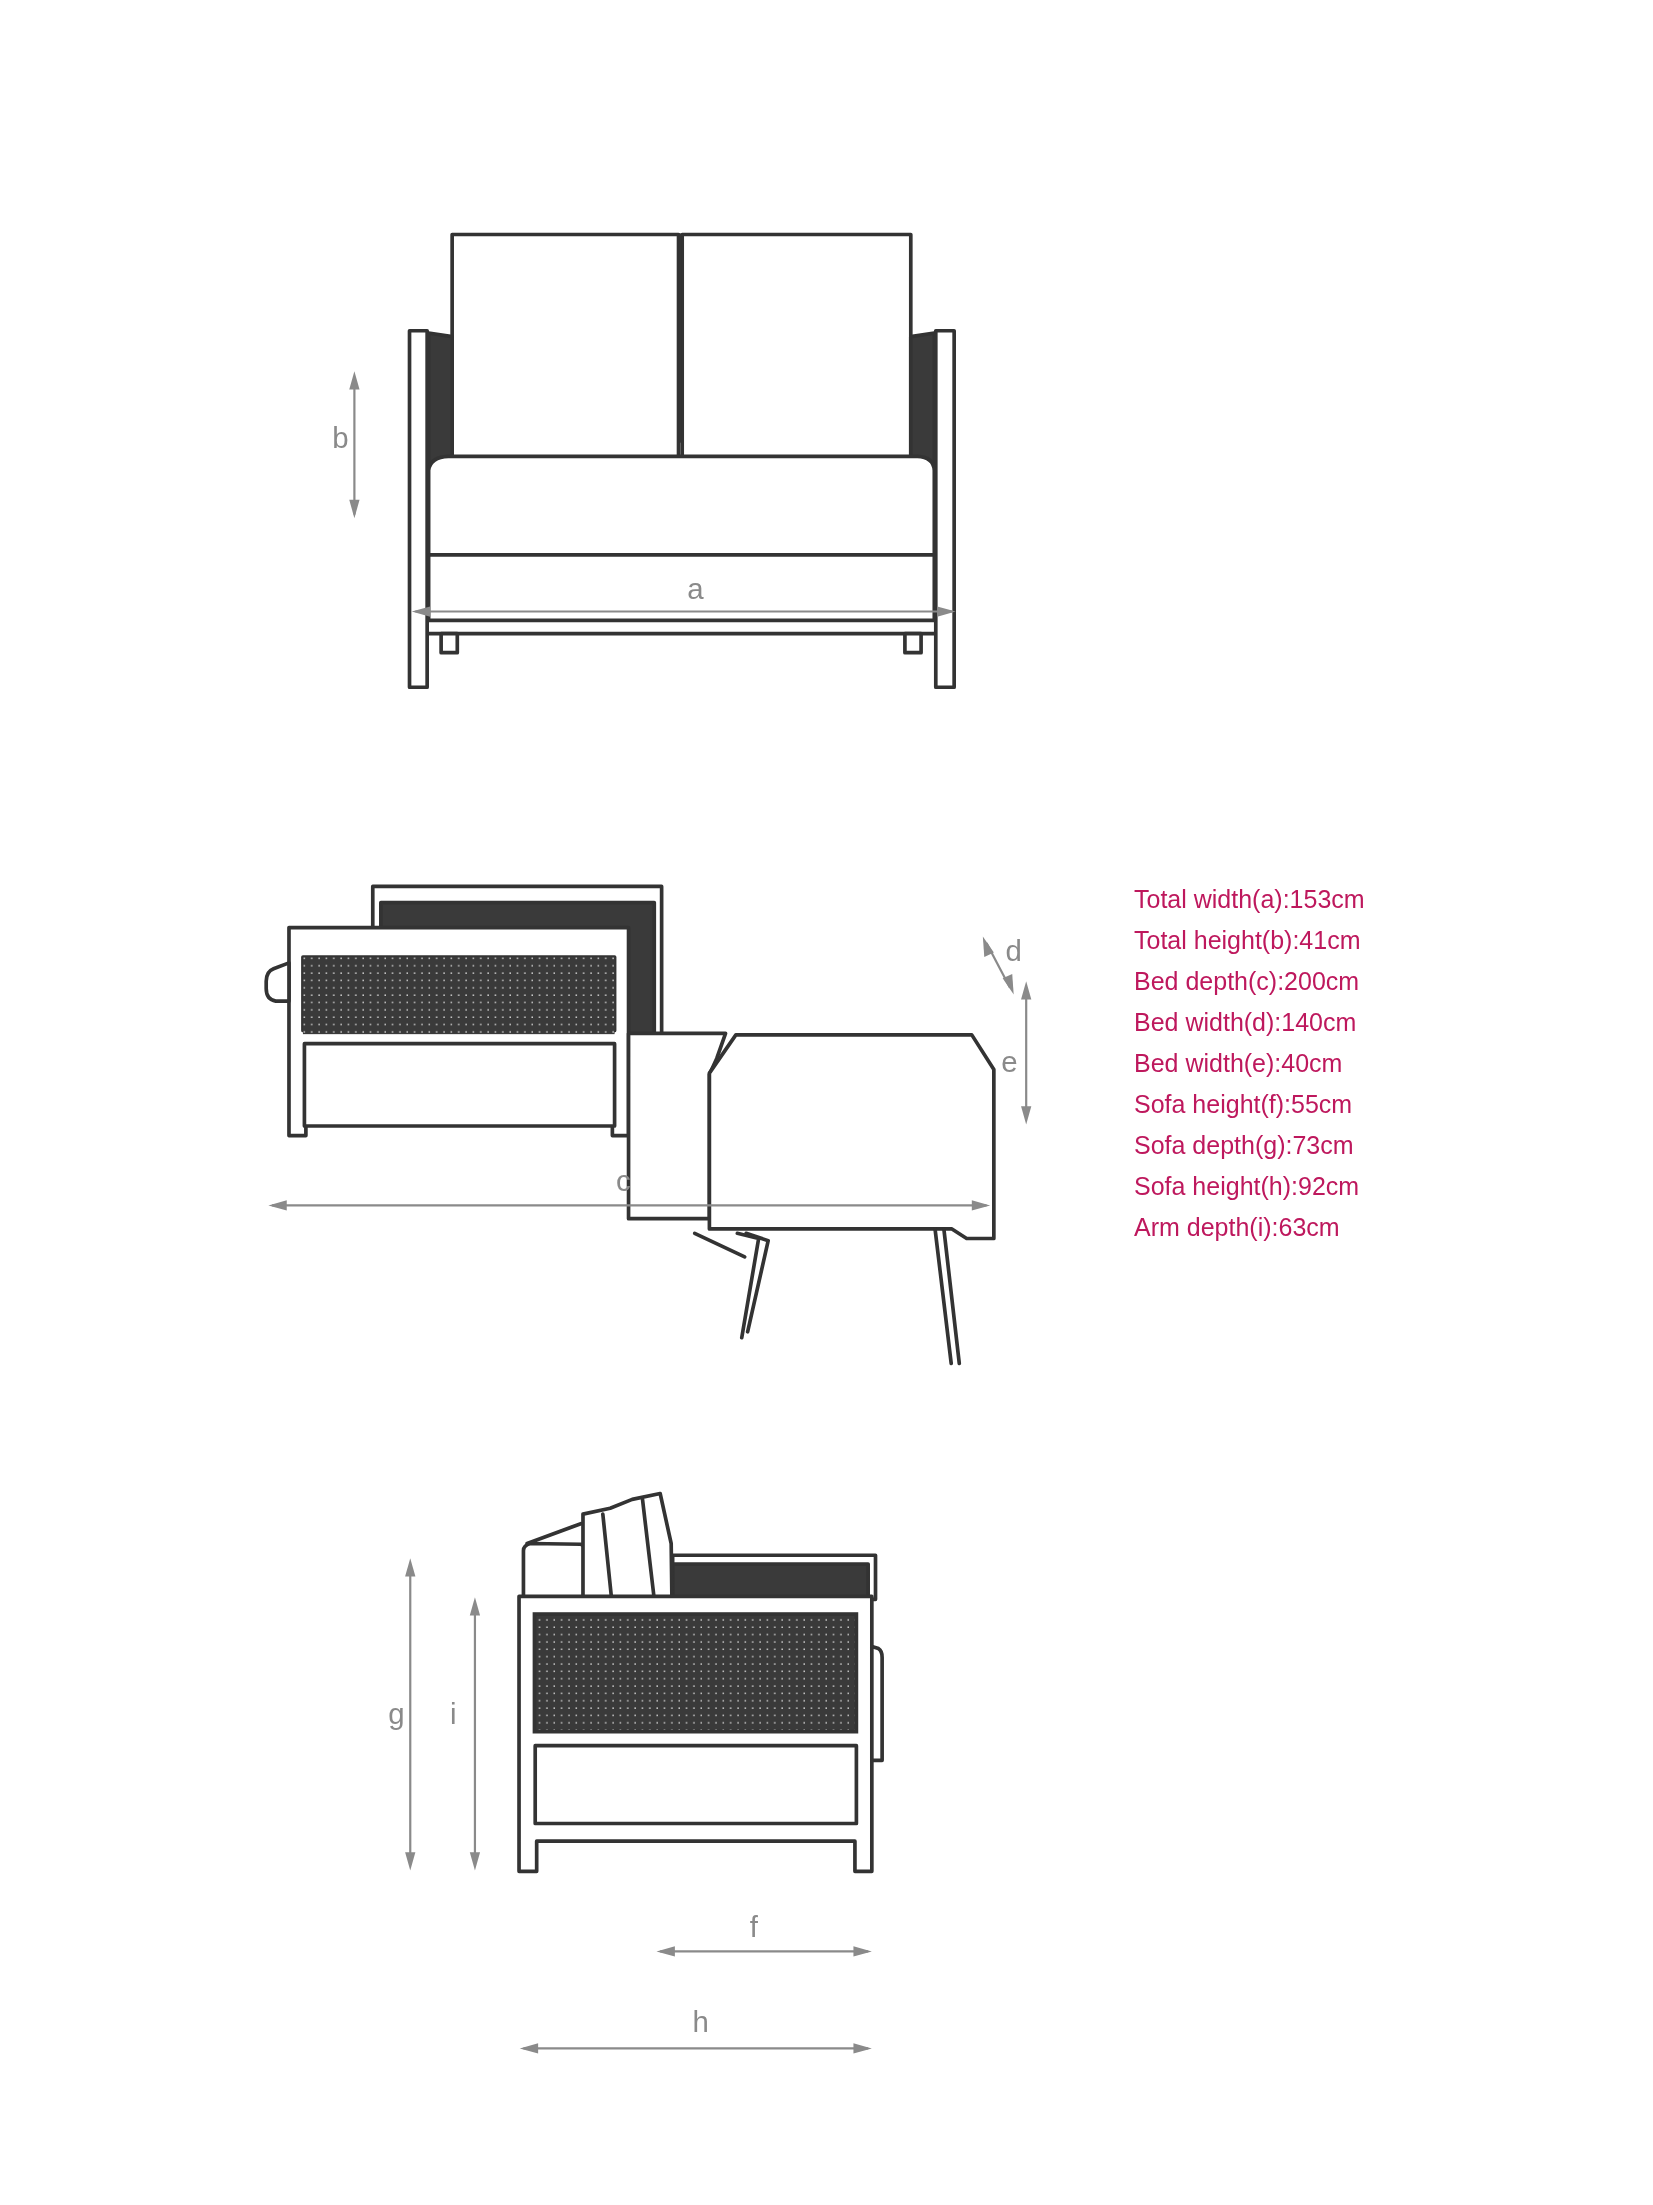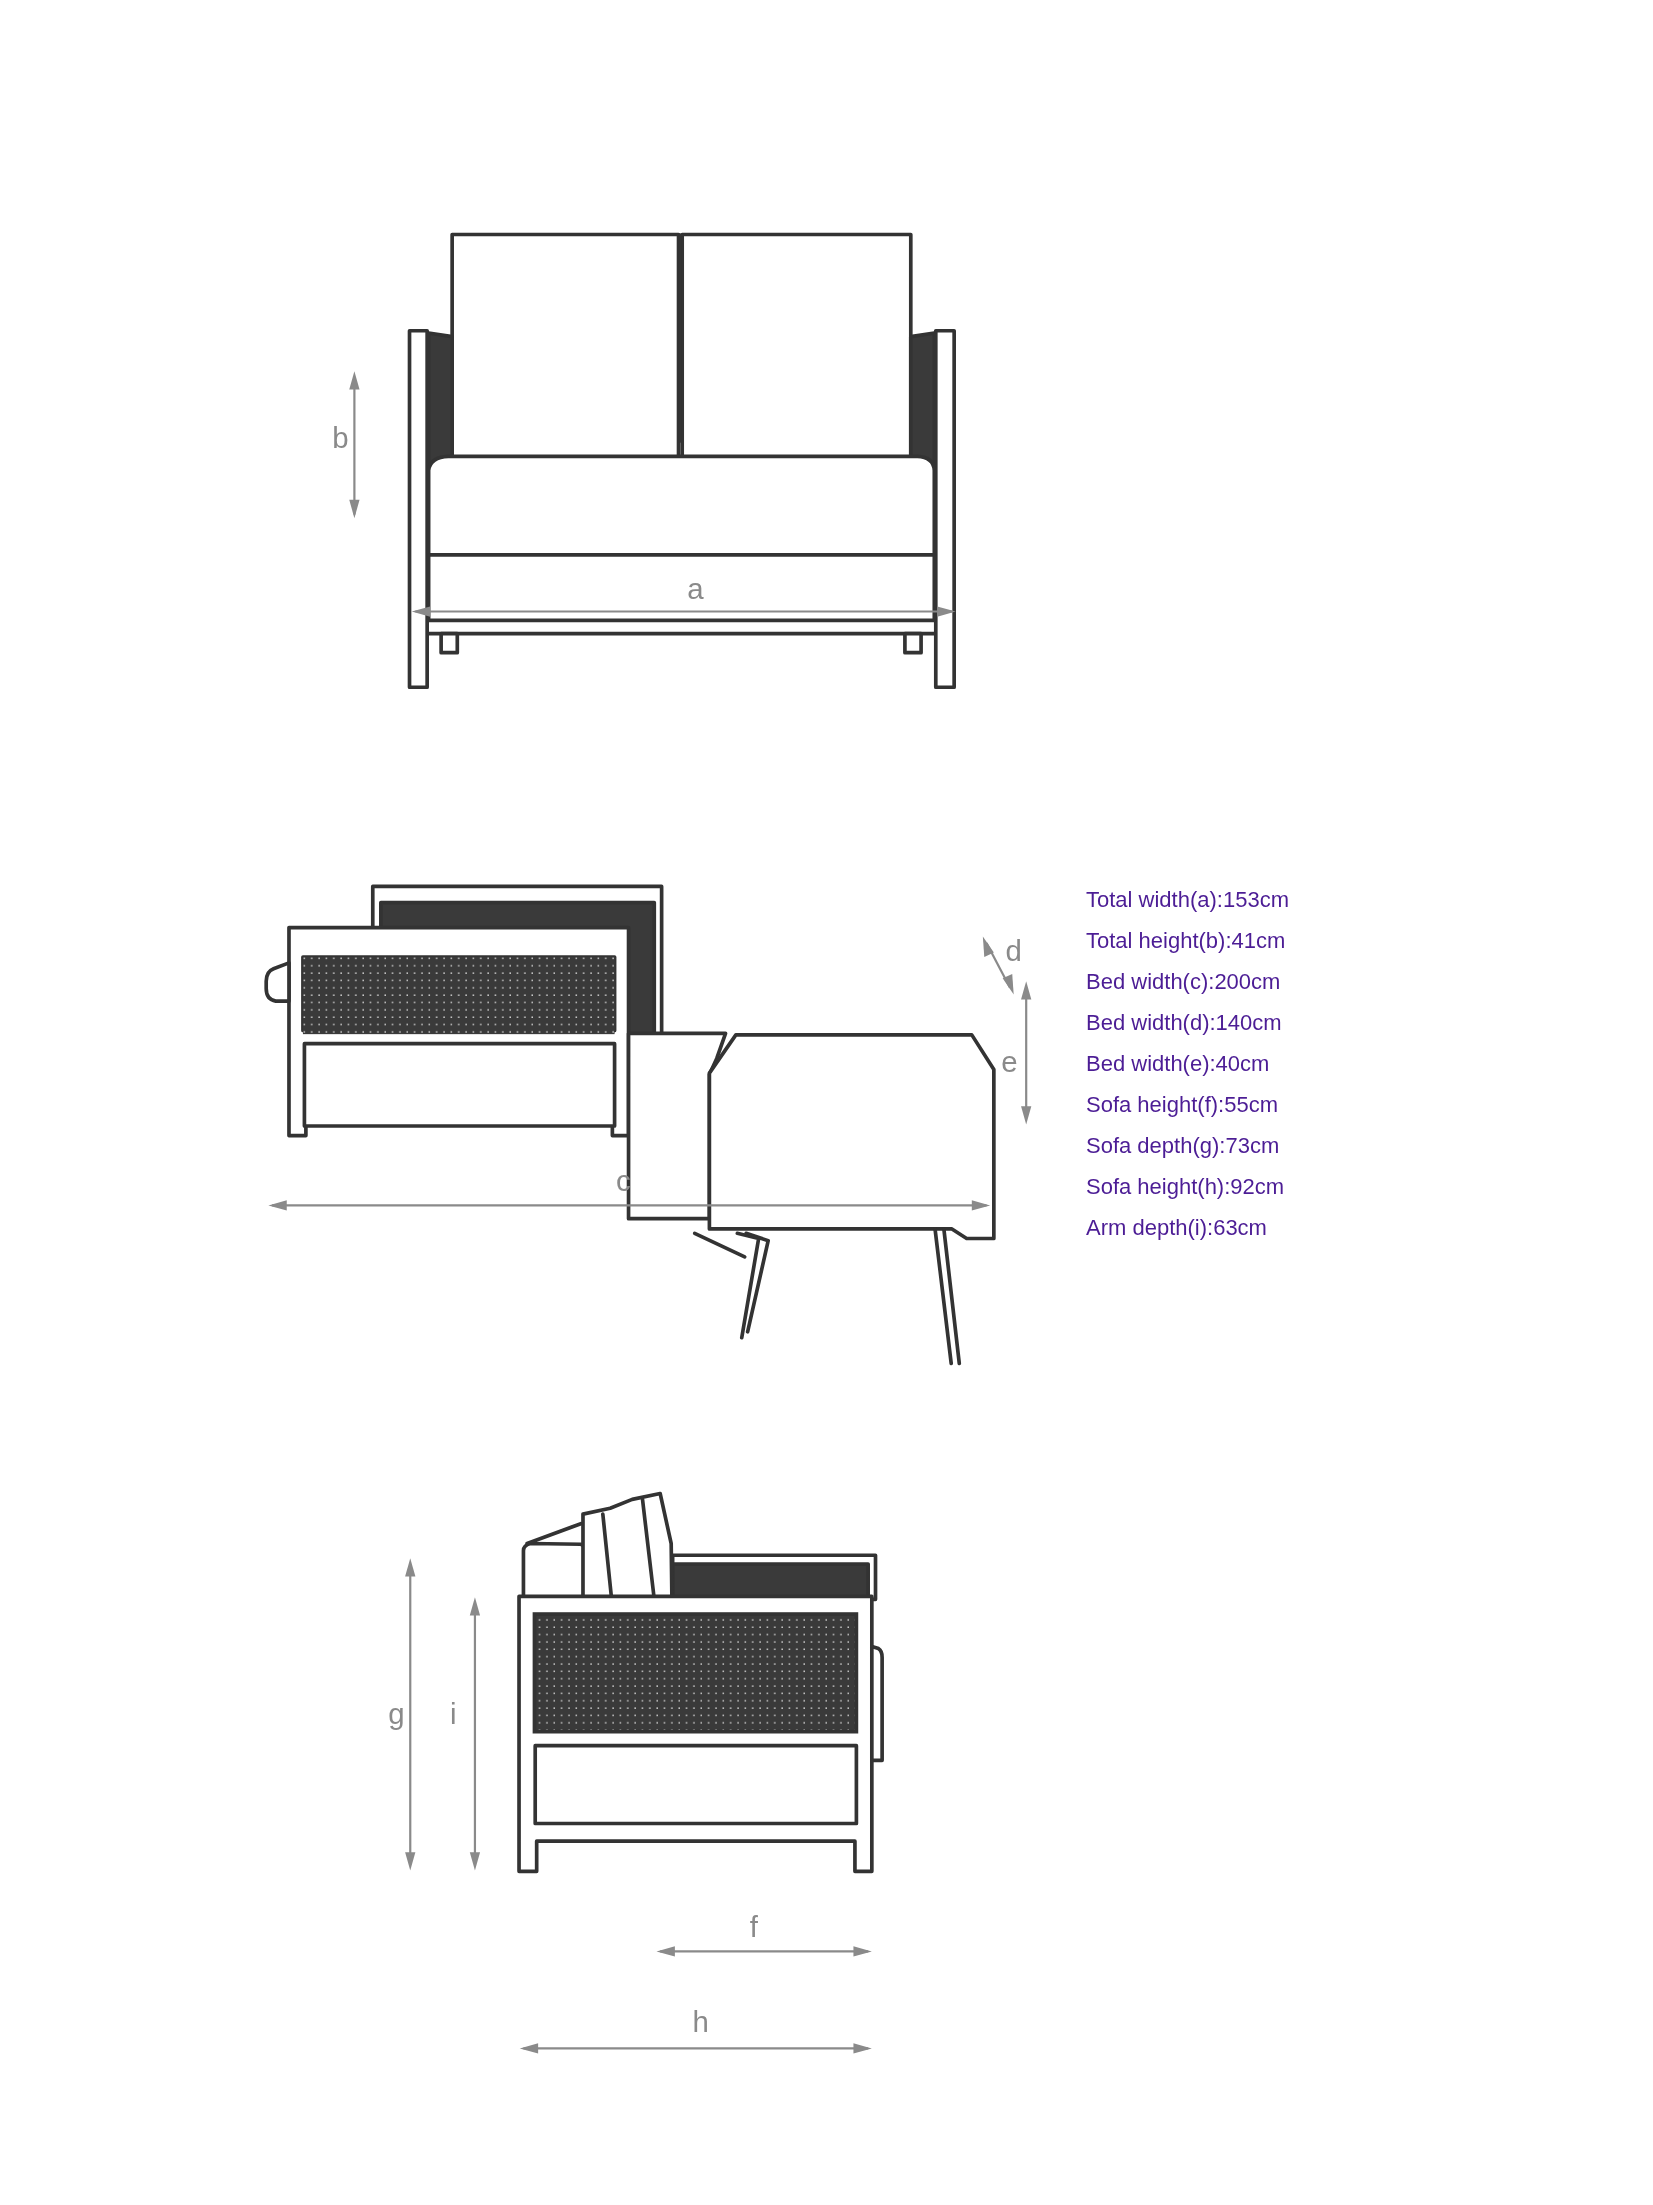--- a/index.html
+++ b/index.html
@@ -4,21 +4,21 @@
 <style>
   html, body { margin: 0; padding: 0; background: #ffffff; }
   body { width: 1654px; height: 2205px; position: relative; overflow: hidden; font-family: "Liberation Sans", sans-serif; }
   svg.drawing { position: absolute; left: 0; top: 0; width: 1654px; height: 2205px; }
   .ol { fill: #ffffff; stroke: #333333; stroke-width: 5; stroke-linejoin: round; }
   .olf { fill: #3a3a3a; stroke: #333333; stroke-width: 5; stroke-linejoin: round; }
   .ln { fill: none; stroke: #333333; stroke-width: 5; stroke-linecap: round; stroke-linejoin: round; }
   .dim { fill: none; stroke: #8a8a8a; stroke-width: 3; }
   .dimhead { fill: #8a8a8a; }
   .dimlabel { fill: #8a8a8a; font-family: "Liberation Sans", sans-serif; font-size: 40px; }
-  .specs { position: absolute; left: 1086px; top: 879px; color: #4c1d95; font-family: "Liberation Sans", sans-serif; font-size: 22px; line-height: 41px; margin: 0; padding: 0; list-style: none; }
+  .specs { position: absolute; left: 1134px; top: 879px; color: #be185d; font-family: "Liberation Sans", sans-serif; font-size: 25px; line-height: 41px; margin: 0; padding: 0; list-style: none; }
   .specs li { white-space: nowrap; }
 </style>
 </head>
 <body>
 
 <svg class="drawing" viewBox="0 0 2250 3000" xmlns="http://www.w3.org/2000/svg">
   <defs>
     <pattern id="mesh" width="10" height="10" patternUnits="userSpaceOnUse">
       <rect width="10" height="10" fill="#3a3a3a"></rect>
       <rect x="3" y="3" width="2" height="2" fill="#cfcfcf"></rect>
@@ -141,21 +141,21 @@
     <line class="dim" x1="712" y1="2787" x2="1181" y2="2787"></line>
     <polygon class="dimhead" points="707,2787 732,2780 732,2794"></polygon>
     <polygon class="dimhead" points="1186,2787 1161,2780 1161,2794"></polygon>
     <text class="dimlabel" x="942" y="2765">h</text>
   </g>
 </svg>
 
 <ul class="specs">
   <li>Total width(a):153cm</li>
   <li>Total height(b):41cm</li>
-  <li>Bed width(c):200cm</li>
+  <li>Bed depth(c):200cm</li>
   <li>Bed width(d):140cm</li>
   <li>Bed width(e):40cm</li>
   <li>Sofa height(f):55cm</li>
   <li>Sofa depth(g):73cm</li>
   <li>Sofa height(h):92cm</li>
   <li>Arm depth(i):63cm</li>
 </ul>
 
 
 </body></html>

